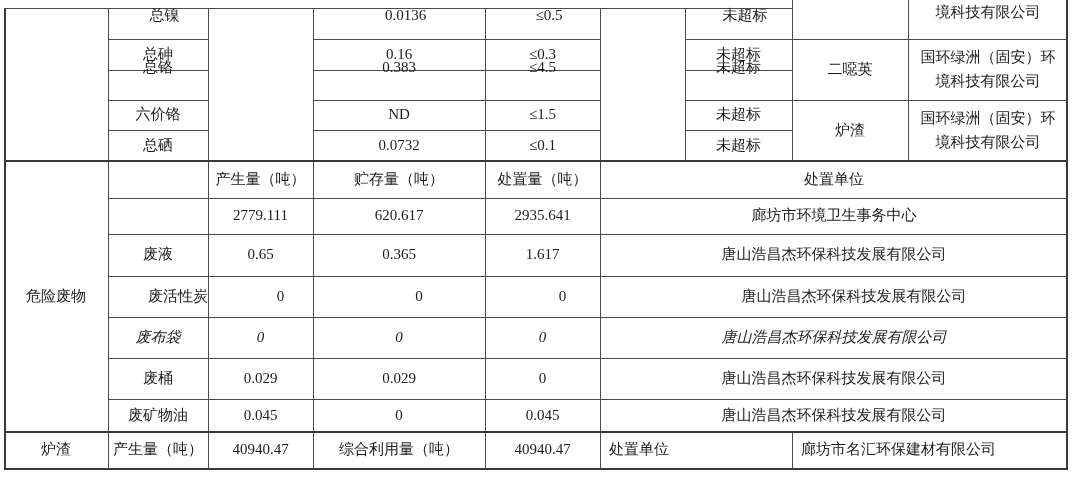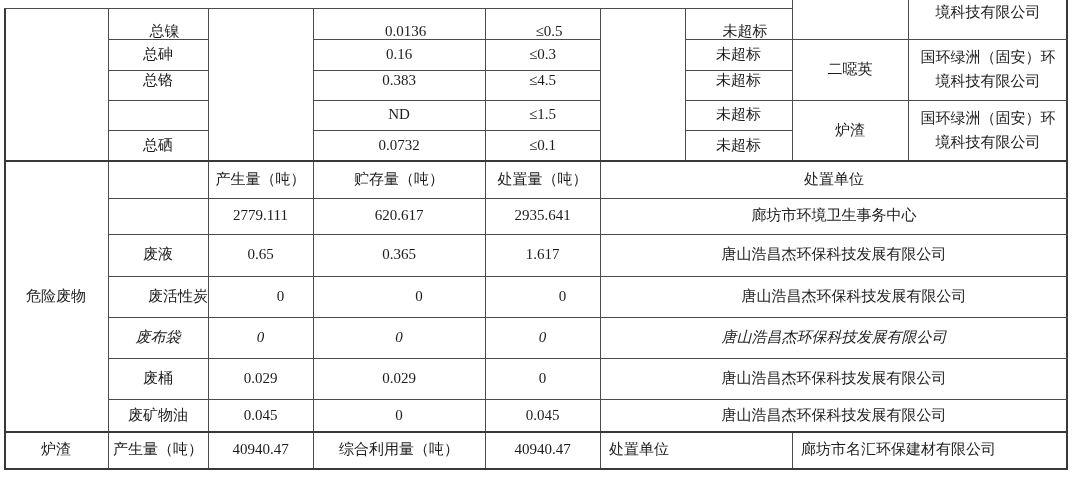--- a/index.html
+++ b/index.html
@@ -25,23 +25,23 @@
   .cC{left:208px;width:105px;}
   .cD{left:313px;width:172px;}
   .cE{left:485px;width:115px;}
   .cG{left:685px;width:107px;}
   .cH{left:792px;width:116px;}
   .cI{left:908px;width:160px;}
   .cFI{left:600px;width:468px;}
   .cFG{left:600px;width:192px;}
   .cHI{left:792px;width:276px;}
   
-  .r1{top:16px;height:31px;padding-left:13px;}
+  .r1{top:0;height:31px;padding-left:13px;}
   .r2{top:39px;height:31px;}
-  .r3{top:66px;height:30px;text-align:center;}
+  .r3{top:53px;height:30px;text-align:center;}
   .r4{top:100px;height:30px;}
   .r5{top:130px;height:31px;}
   .rTopCut{top:0;height:39px;}
   .rG1{top:39px;height:61px;}
   .rG2{top:100px;height:61px;}
   .rAmid{top:161px;height:271px;}
   .r6{top:161px;height:37px;}
   .r7{top:198px;height:36px;}
   .r8{top:234px;height:42px;}
   .r9{top:276px;height:41px;padding-left:40px;}
@@ -98,20 +98,21 @@
   <div class="cell cB r2">总砷</div>
   <div class="cell cD r2">0.16</div>
   <div class="cell cE r2">≤0.3</div>
   <div class="cell cG r2">未超标</div>
 
   <div class="cell cB r3">总铬</div>
   <div class="cell cD r3">0.383</div>
   <div class="cell cE r3">≤4.5</div>
   <div class="cell cG r3">未超标</div>
 
+  <div class="cell cB r4">六价铬</div>
   <div class="cell cD r4">ND</div>
   <div class="cell cE r4">≤1.5</div>
   <div class="cell cG r4">未超标</div>
 
   <div class="cell cB r5">总硒</div>
   <div class="cell cD r5">0.0732</div>
   <div class="cell cE r5">≤0.1</div>
   <div class="cell cG r5">未超标</div>
 
   <div class="cell cI rTopCut topcut">境科技有限公司</div>

